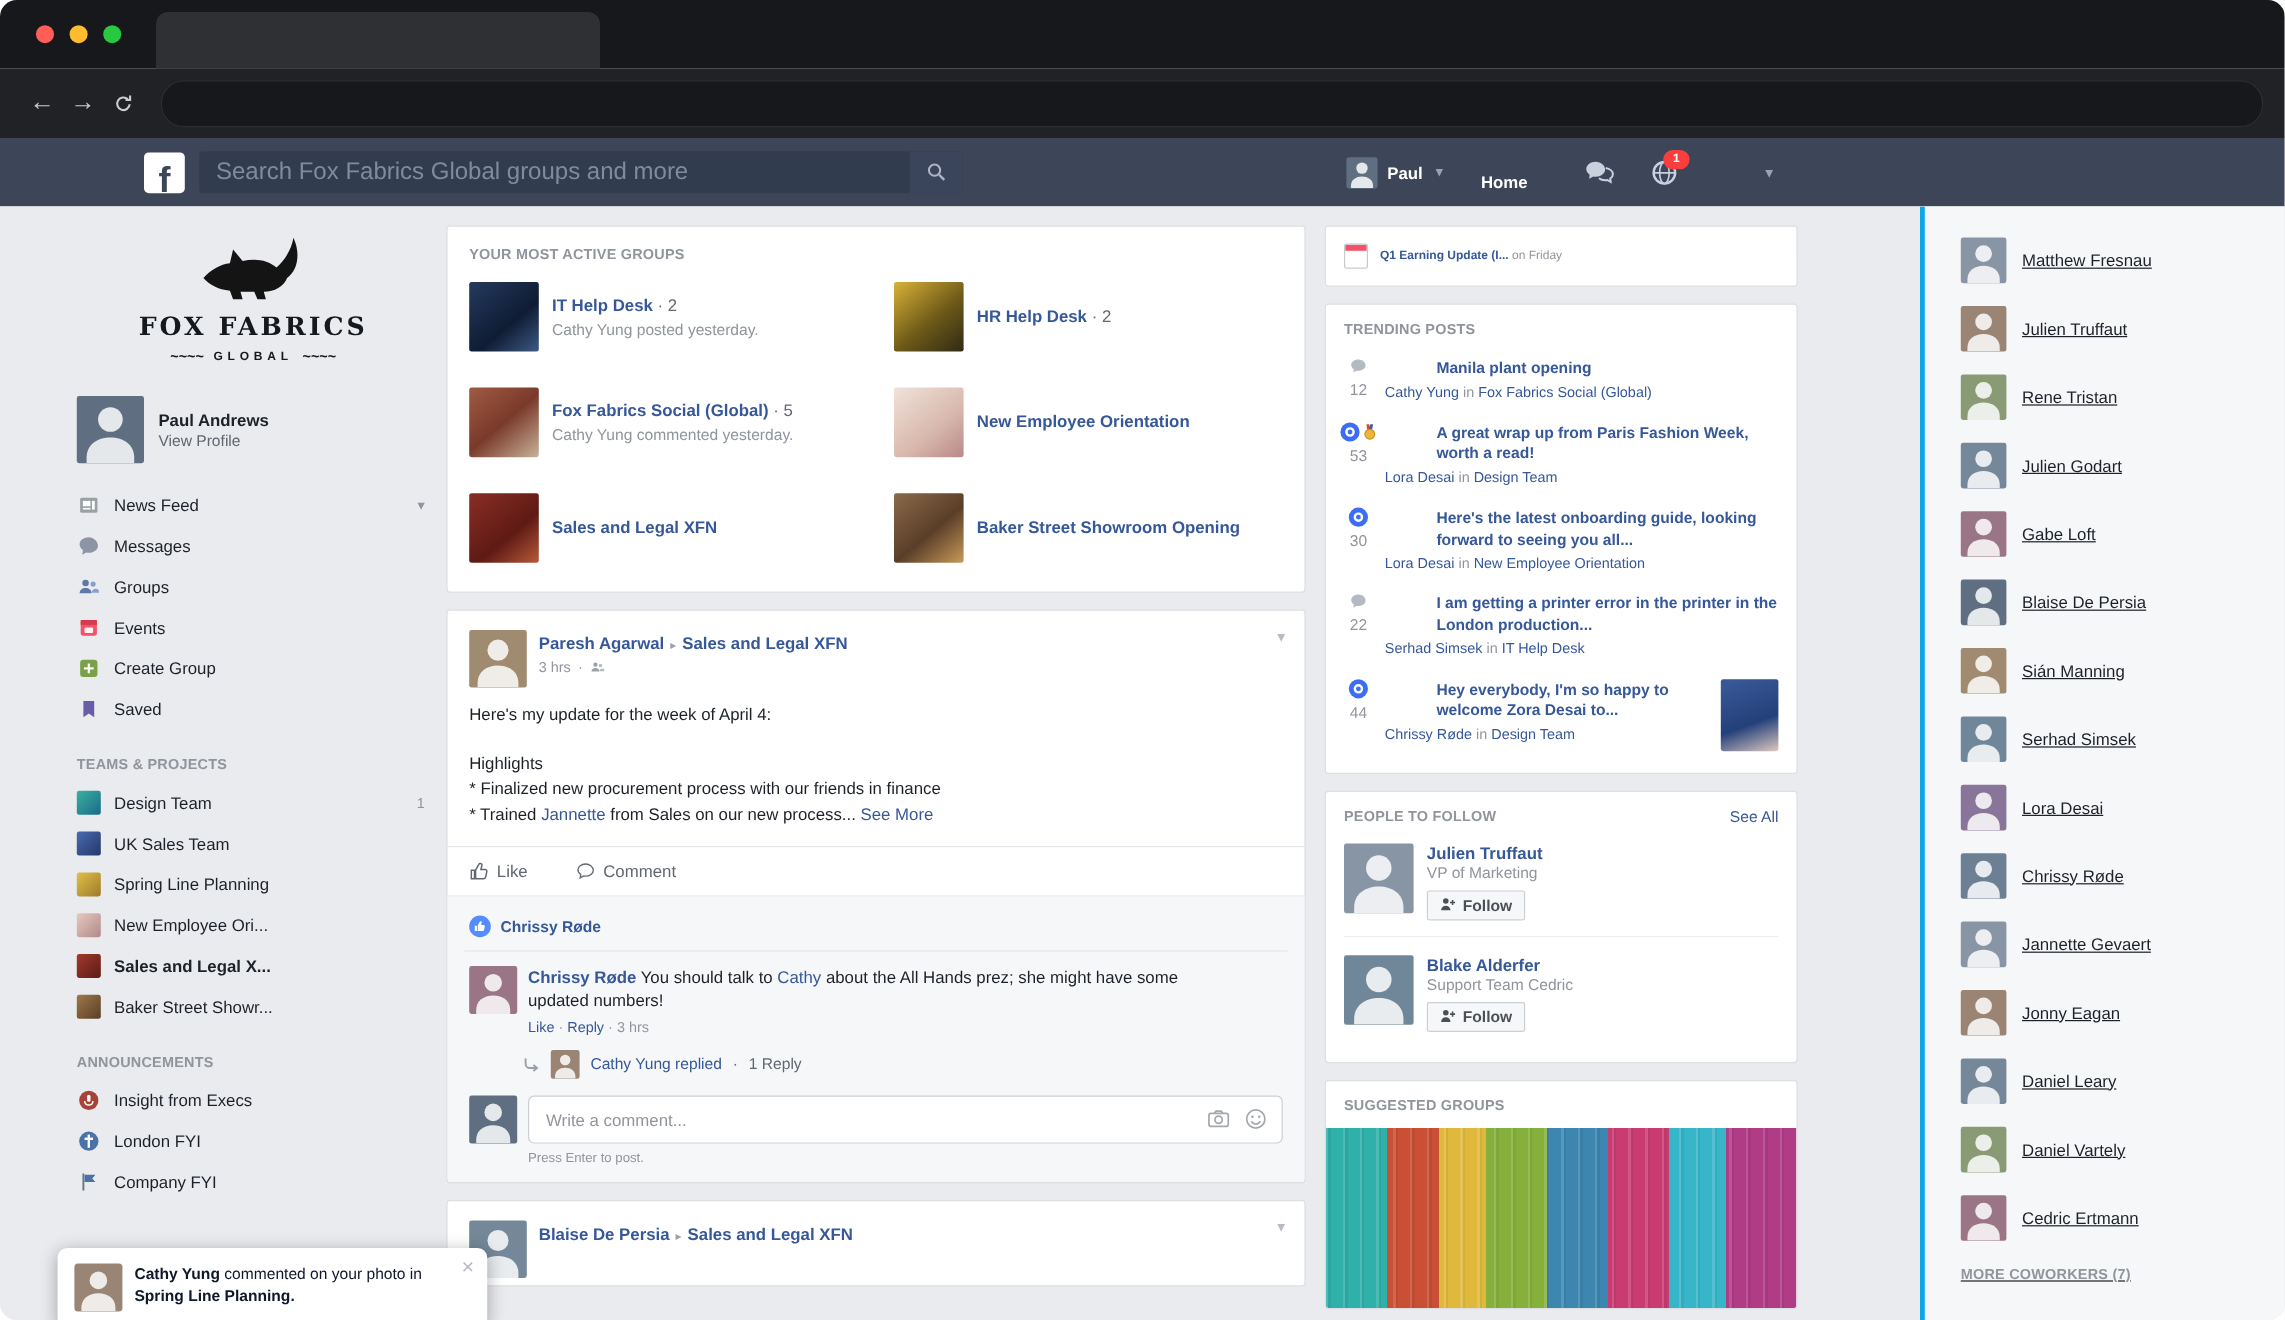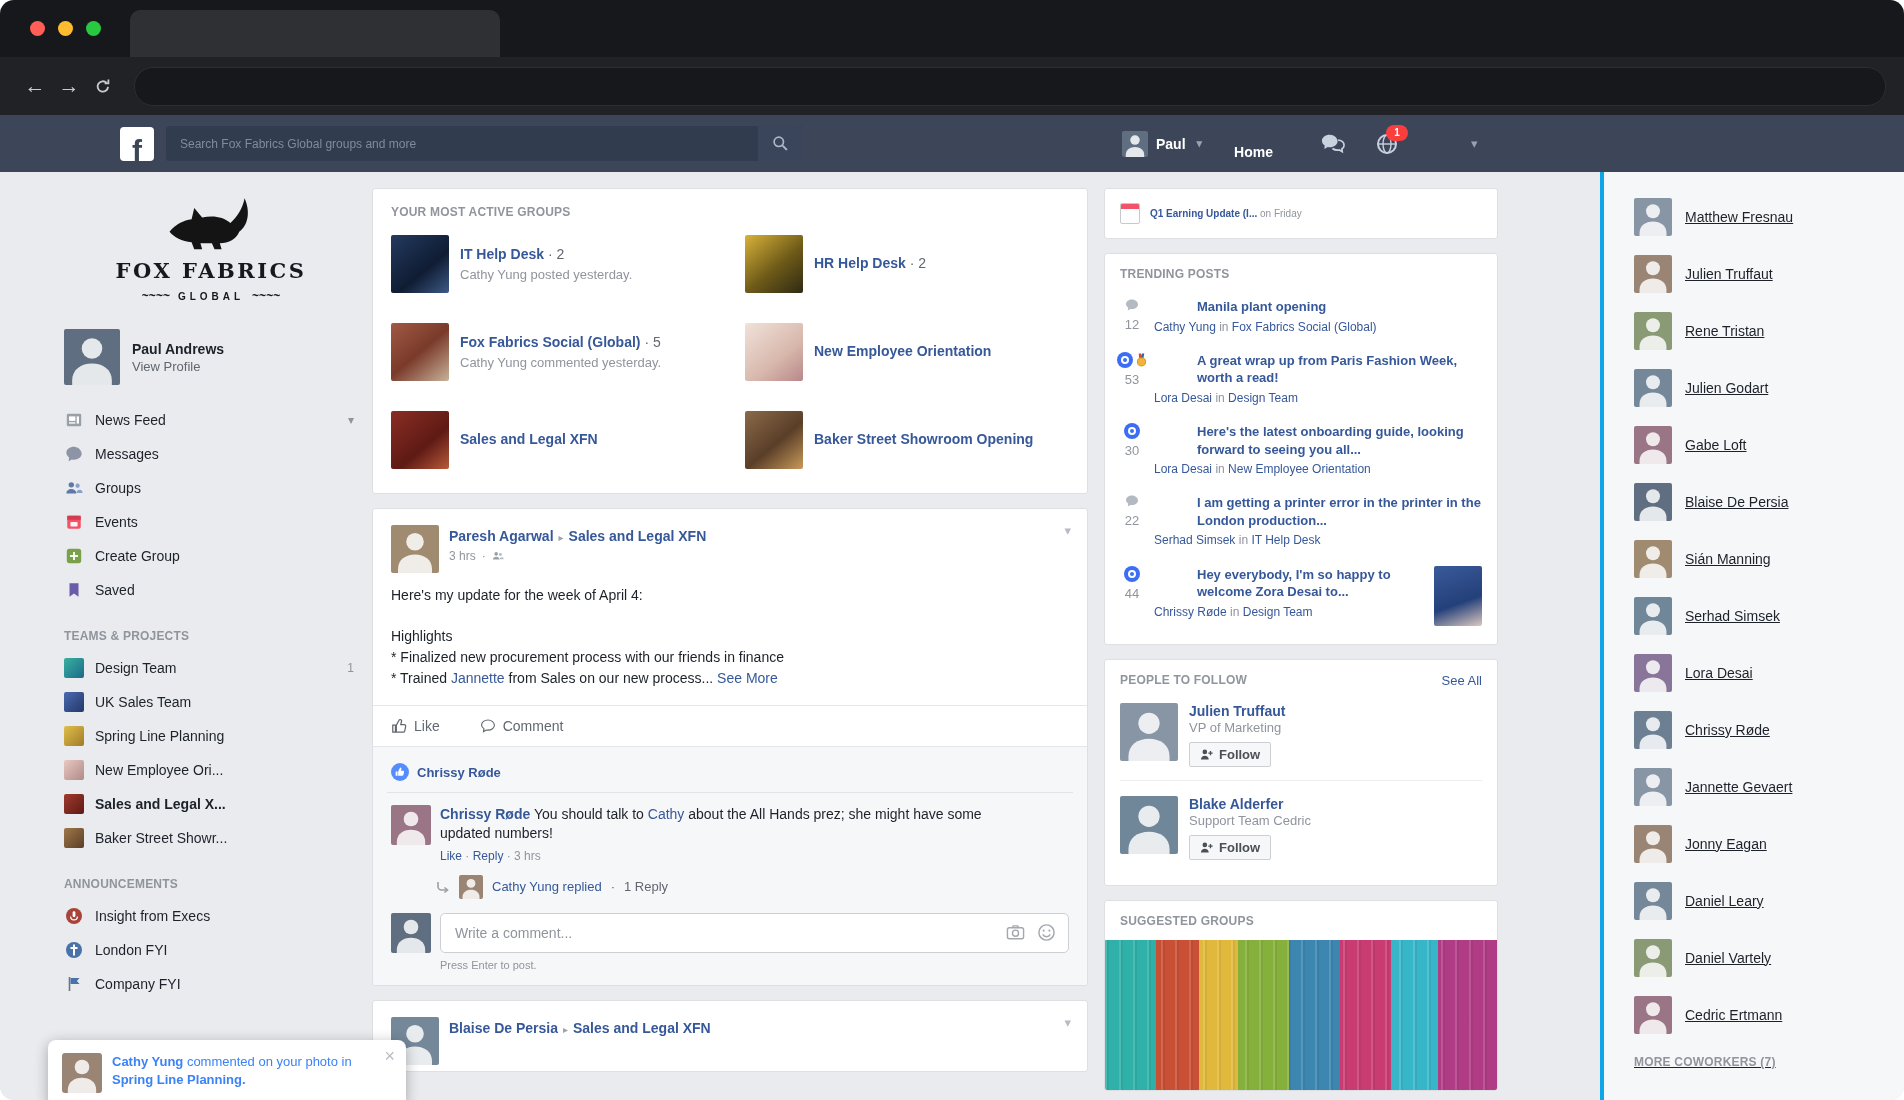--- a/index.html
+++ b/index.html
@@ -17,21 +17,21 @@
   .navbtn{width:34px;height:34px;display:flex;align-items:center;justify-content:center;color:#c9cbce;font-size:21px;cursor:default;}
   .addressbar{flex:1;height:37px;margin-left:14px;background:#17181b;border:1px solid #2c2e33;border-radius:19px;
               padding:0 16px;color:#ddd;font-size:13px;outline:none;}
 
   
   .fbbar{height:57px;background:#3d4659;display:flex;align-items:center;padding-left:120px;position:relative;}
   .fblogo{width:34px;height:34px;background:#fff;border-radius:4px;color:#3d4659;font-weight:bold;
           display:flex;align-items:flex-end;justify-content:center;overflow:hidden;flex:none;}
   .fblogo span{font-size:30px;line-height:1;transform:translateY(5px);}
   .search{width:636px;height:35px;margin-left:12px;background:#323c4f;border-radius:3px;display:flex;align-items:stretch;overflow:hidden;}
-  .search input{flex:1;background:transparent;border:0;outline:none;color:#cfd4de;font-size:12px;padding:0 14px;}
+  .search input{flex:1;background:transparent;border:0;outline:none;color:#cfd4de;font-size:20px;padding:0 14px;}
   .search input::placeholder{color:#828b9d;}
   .search-btn{width:44px;display:flex;align-items:center;justify-content:center;background:#3a455c;}
   .fbright{position:absolute;left:1122px;top:0;height:100%;display:flex;align-items:center;color:#fff;}
   .fbuser{display:flex;align-items:center;gap:8px;font-size:14px;font-weight:bold;}
   .fbav{width:26px;height:26px;border-radius:2px;}
   .caret{color:#98a2b3;font-size:11px;margin-left:3px;}
   .fbhome{margin-left:32px;font-size:14px;font-weight:bold;margin-top:16px;}
   .fbicons{display:flex;align-items:center;gap:30px;margin-left:48px;}
   .fbicon{position:relative;width:24px;height:24px;display:flex;align-items:center;justify-content:center;}
   .badge{position:absolute;top:-7px;right:-9px;min-width:16px;height:16px;border-radius:8px;background:#fa3e3e;color:#fff;
@@ -139,39 +139,39 @@
   .ic-work{width:16px;height:16px;border-radius:50%;background:#3b6ef5;position:relative;flex:none;}
   .ic-work::after{content:"";position:absolute;inset:4px;border:2px solid #fff;border-radius:50%;}
   .peoplecard{padding:13px 15px 12px;}
   .pc-head{display:flex;justify-content:space-between;align-items:center;}
   .seeall{font-size:13px;color:#365899;}
   .person{display:flex;gap:11px;padding:15px 0 13px;}
   .person + .person{border-top:1px solid #eceef0;}
   .ppav{width:58px;height:58px;}
   .ppname{font-size:14px;font-weight:bold;color:#365899;}
   .pprole{font-size:13px;color:#90949c;margin-top:1px;}
-  .followbtn{display:inline-flex;align-items:center;gap:6px;margin-top:7px;padding:4px 10px;background:#f6f7f9;
+  .followbtn{display:inline-flex;align-items:flex-start;gap:6px;margin-top:7px;padding:4px 10px;background:#f6f7f9;
              border:1px solid #ccd0d5;border-radius:2px;font-size:13px;font-weight:bold;color:#4b4f56;cursor:default;}
   .suggcard{padding:13px 15px 0;overflow:hidden;margin-bottom:0;}
   .fabric{height:150px;margin:12px -15px 0;
           background:repeating-linear-gradient(90deg,rgba(255,255,255,.14) 0 2px,rgba(0,0,0,.06) 2px 4px,rgba(255,255,255,0) 4px 14px),
           linear-gradient(90deg,#2fb0a8 0 13%,#c94f35 13% 24%,#e0b93c 24% 34%,#86b03c 34% 47%,#3c86b0 47% 60%,#c93c72 60% 73%,#38b6c9 73% 85%,#b03c86 85% 100%);}
 
   
   .contacts{position:absolute;top:0;bottom:0;left:1600px;right:0;background:#f6f7f9;border-left:4px solid #0ea5e9;padding:16px 0 0 30px;text-decoration:underline;}
   .citem{display:flex;align-items:center;gap:13px;height:57px;cursor:default;}
   .cnav{width:38px;height:38px;}
   .cnname{font-size:14px;color:#1d2129;}
   .cmore{font-size:12px;font-weight:bold;color:#90949c;margin-top:12px;letter-spacing:.2px;}
 
   
   .toast{position:absolute;left:48px;top:868px;width:330px;background:#fff;border-radius:8px;
          box-shadow:0 3px 14px rgba(0,0,0,.3);padding:13px 14px;display:flex;gap:10px;z-index:5;}
   .toastav{width:40px;height:40px;border-radius:3px;}
-  .toasttext{font-size:13px;color:#3b82f6;line-height:1.4;padding-right:18px;}
+  .toasttext{font-size:13px;color:#0f172a;line-height:1.4;padding-right:18px;}
   .toastclose{position:absolute;right:11px;top:6px;color:#b7bcc3;font-size:18px;cursor:default;}
 </style>
 </head>
 <body>
 
 <svg style="position:absolute;width:0;height:0" aria-hidden="true">
   <symbol id="sym-person" viewBox="0 0 24 24">
     <circle cx="12" cy="8.4" r="4.4" fill="currentColor"></circle>
     <path d="M3.5 22c0-4.6 3.8-7.2 8.5-7.2s8.5 2.6 8.5 7.2v2h-17z" fill="currentColor"></path>
   </symbol>

